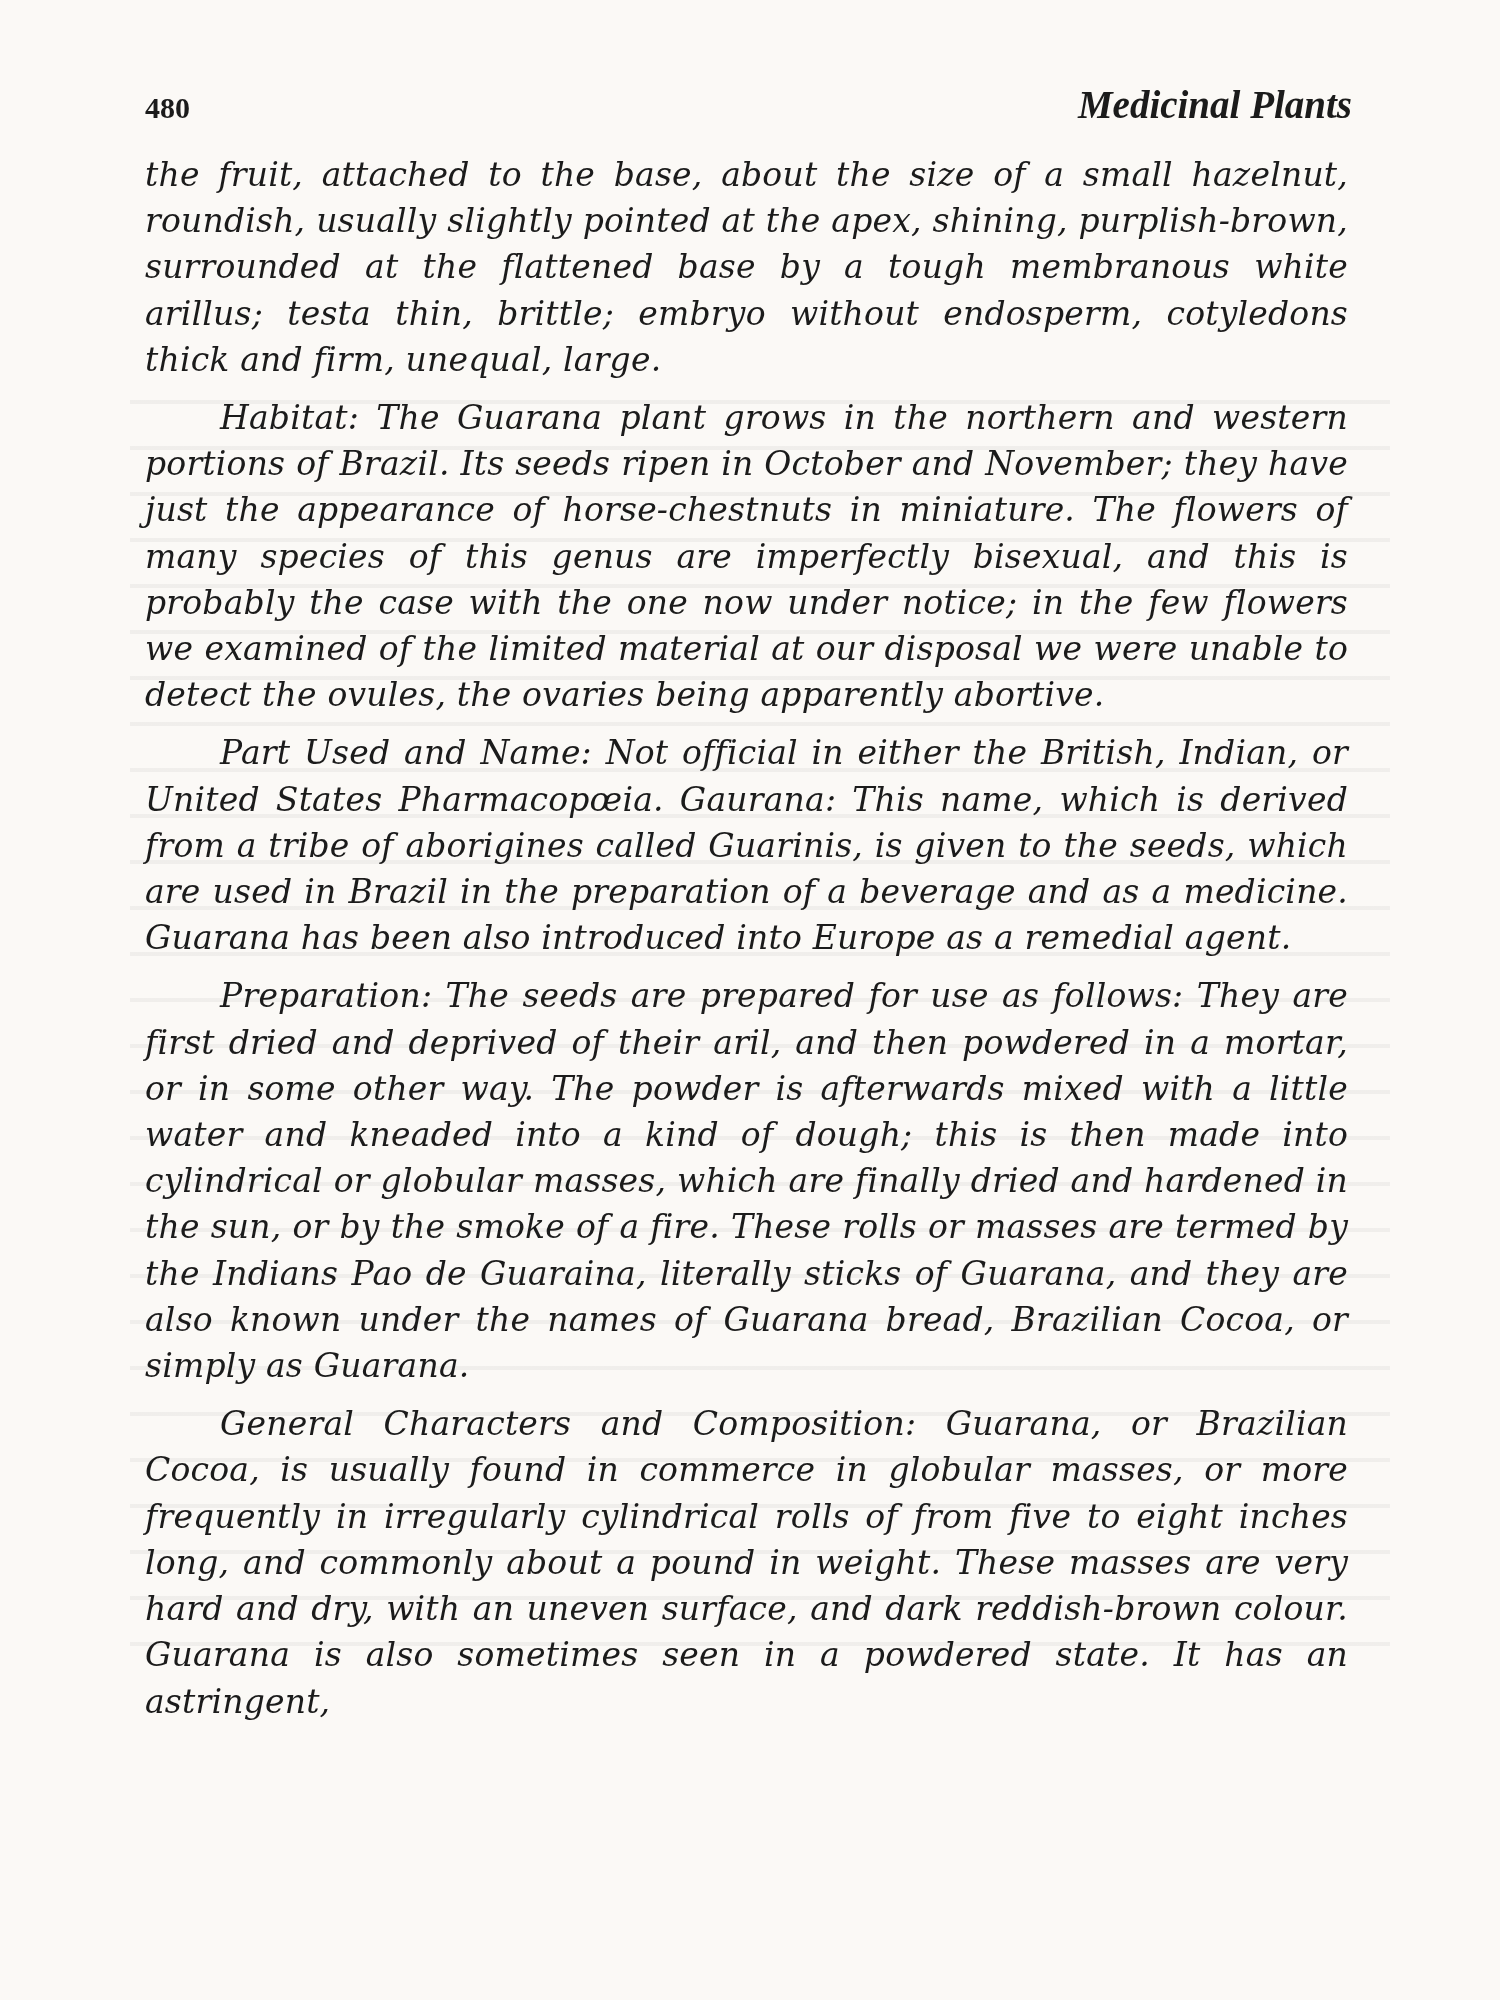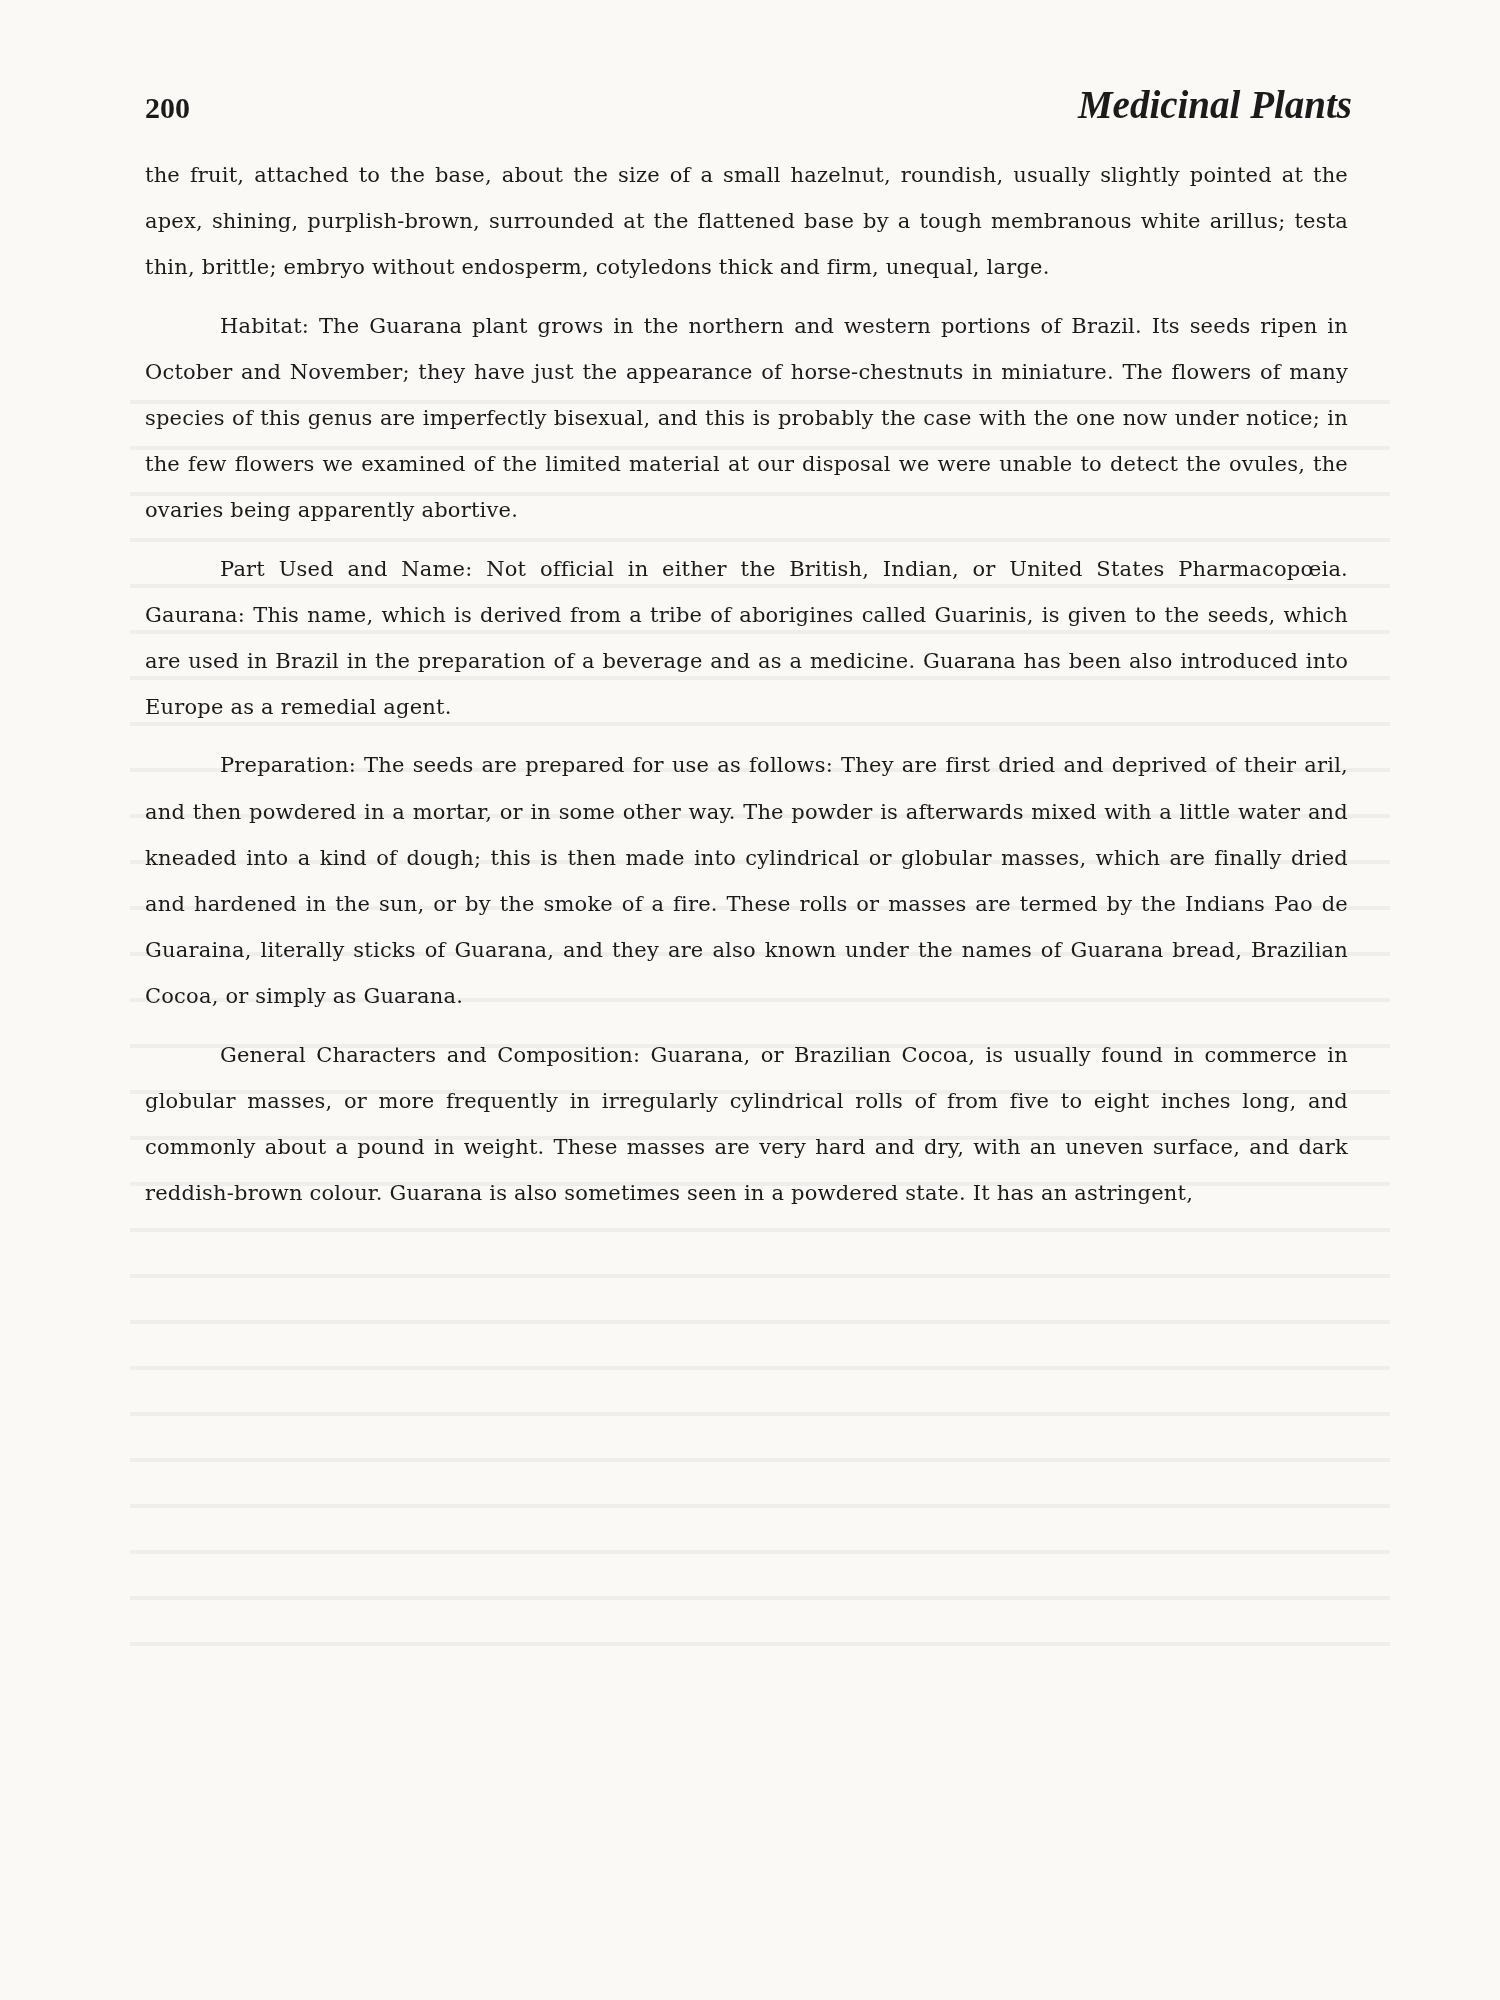--- a/index.html
+++ b/index.html
@@ -12,42 +12,43 @@
   }
   .page { position: absolute; left: 145px; top: 82px; width: 1207px; }
   .header {
     display: flex; justify-content: space-between; align-items: baseline;
     height: 46px; margin-bottom: 24px;
   }
   .page-number { font-family: "Liberation Serif", serif; font-weight: bold; font-size: 30px; }
   .running-title { font-family: "Liberation Serif", serif; font-style: italic; font-weight: bold; font-size: 39px; }
   .body p {
     margin: 0 4px 12px 0;
-    font-size: 21px;
+    font-size: 33px;
     line-height: 46.2px;
     text-align: justify;
     letter-spacing: 0.2px;
+    font-style: italic;
   }
   .body p.indent { text-indent: 75px; }
   .body p.cont { text-indent: 0; }
   .show-through {
     position: absolute; left: 130px; top: 370px; width: 1260px; height: 1280px;
     opacity: 0.06; pointer-events: none;
     background: repeating-linear-gradient(180deg, transparent 0 30px, #444 30px 34px, transparent 34px 46px);
     transform: scaleX(-1);
   }
 </style>
 </head>
 <body>
 
 <div class="show-through"></div>
 
 <div class="page">
   <div class="header">
-    <span class="page-number">200</span>
+    <span class="page-number">480</span>
     <span class="running-title">Medicinal Plants</span>
   </div>
 
   <div class="body">
     <p class="cont">the fruit, attached to the base, about the size of a small hazelnut, roundish, usually slightly pointed at the apex, shining, purplish-brown, surrounded at the flattened base by a tough membranous white arillus; testa thin, brittle; embryo without endosperm, cotyledons thick and firm, unequal, large.</p>
     <p class="indent">Habitat: The Guarana plant grows in the northern and western portions of Brazil. Its seeds ripen in October and November; they have just the appearance of horse-chestnuts in miniature. The flowers of many species of this genus are imperfectly bisexual, and this is probably the case with the one now under notice; in the few flowers we examined of the limited material at our disposal we were unable to detect the ovules, the ovaries being apparently abortive.</p>
     <p class="indent">Part Used and Name: Not official in either the British, Indian, or United States Pharmacopœia. Gaurana: This name, which is derived from a tribe of aborigines called Guarinis, is given to the seeds, which are used in Brazil in the preparation of a beverage and as a medicine. Guarana has been also introduced into Europe as a remedial agent.</p>
     <p class="indent">Preparation: The seeds are prepared for use as follows: They are first dried and deprived of their aril, and then powdered in a mortar, or in some other way. The powder is afterwards mixed with a little water and kneaded into a kind of dough; this is then made into cylindrical or globular masses, which are finally dried and hardened in the sun, or by the smoke of a fire. These rolls or masses are termed by the Indians Pao de Guaraina, literally sticks of Guarana, and they are also known under the names of Guarana bread, Brazilian Cocoa, or simply as Guarana.</p>
     <p class="indent">General Characters and Composition: Guarana, or Brazilian Cocoa, is usually found in commerce in globular masses, or more frequently in irregularly cylindrical rolls of from five to eight inches long, and commonly about a pound in weight. These masses are very hard and dry, with an uneven surface, and dark reddish-brown colour. Guarana is also sometimes seen in a powdered state. It has an astringent,</p>
   </div>

